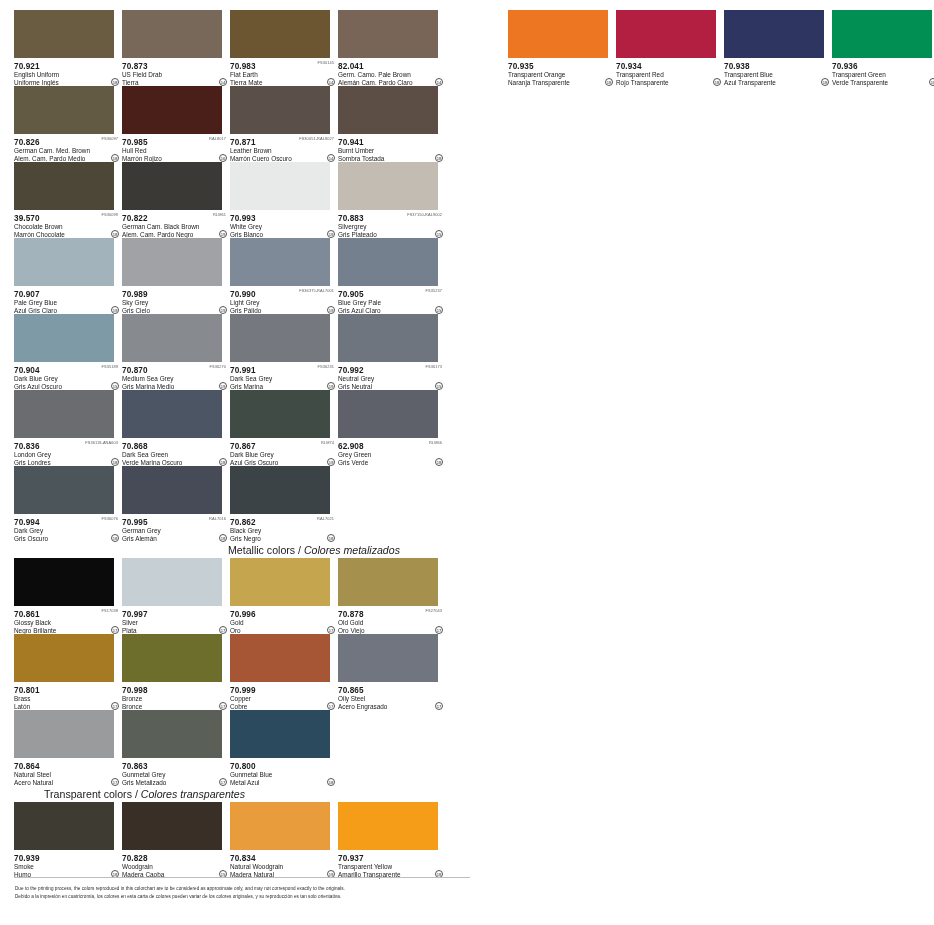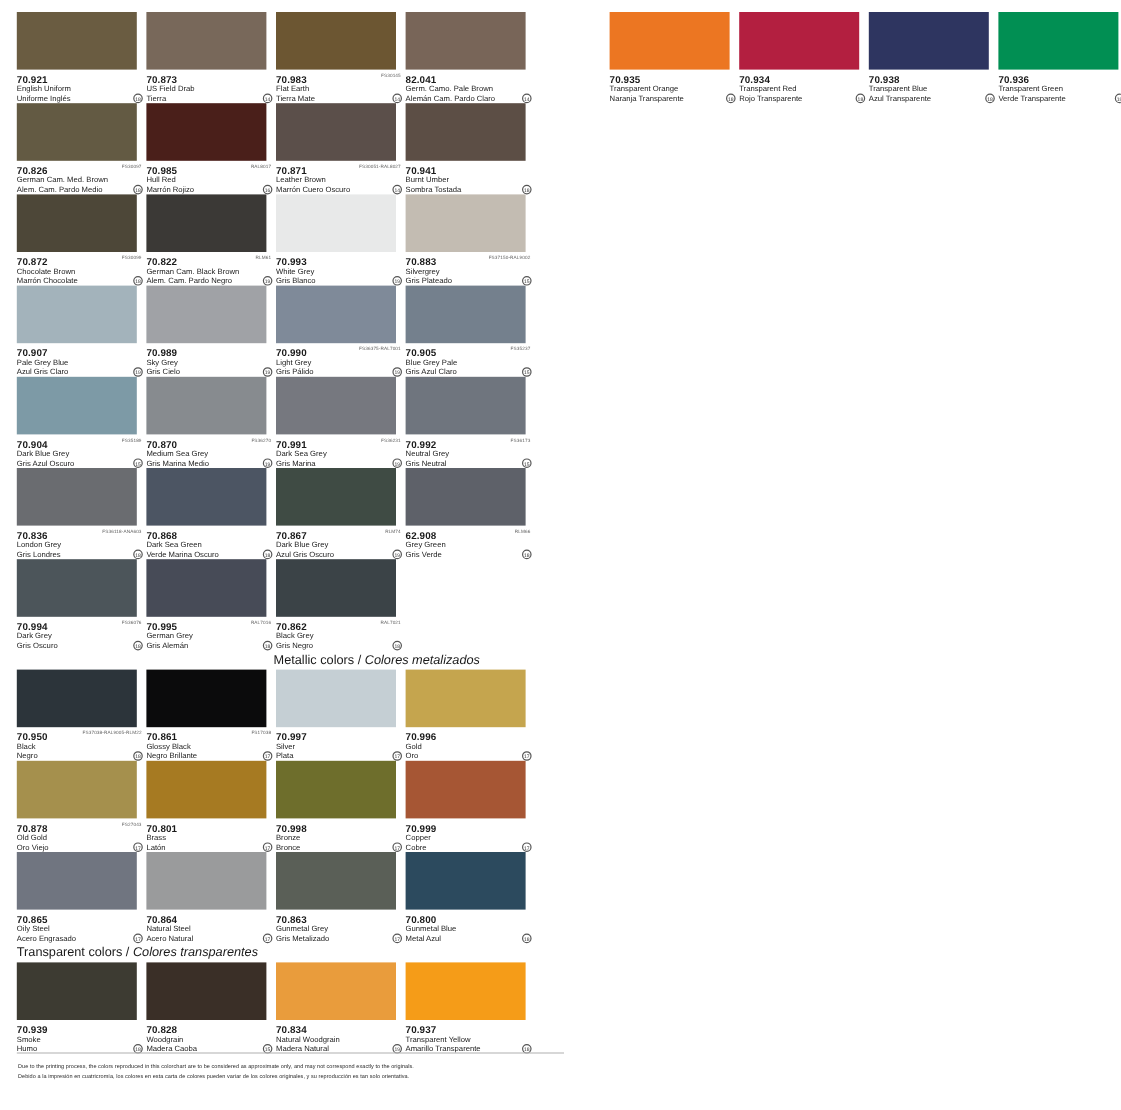--- a/index.html
+++ b/index.html
@@ -116,21 +116,21 @@
   }
   .section-spacer { width: 214px; flex: none; }
   .section-head {
     font-size: 10.6px;
     line-height: 13px;
     white-space: nowrap;
     padding-bottom: 1px;
   }
   .section-head .b { font-weight: normal; }
   .section-head .i { font-style: italic; }
-  .section-head.left-aligned { padding-left: 0px; }
+  .section-head.left-aligned { padding-left: 0px; margin-left: 30px; }
 
   
   .rule {
     position: absolute;
     left: 14px;
     top: 877px;
     width: 456px;
     height: 1px;
     background: #bdbdbd;
   }
@@ -226,21 +226,21 @@
           <div class="info">
             <div class="code">70.941</div>
             <div class="name-en">Burnt Umber</div>
             <div class="name-es">Sombra Tostada</div>
             <div class="badge">18</div>
           </div>
         </div>
         <div class="cell">
           <div class="swatch" style="background: rgb(77, 71, 56);"></div>
           <div class="info">
-            <div class="code">70.872</div>
+            <div class="code">39.570</div>
             <div class="ref">FS30099</div>
             <div class="name-en">Chocolate Brown</div>
             <div class="name-es">Marrón Chocolate</div>
             <div class="badge">18</div>
           </div>
         </div>
         <div class="cell">
           <div class="swatch" style="background: rgb(59, 57, 54);"></div>
           <div class="info">
             <div class="code">70.822</div>
@@ -420,30 +420,20 @@
 
     <div class="section-row">
       <div class="section-spacer"></div>
       <div class="section-head">
         <span class="b">Metallic colors</span><span> / </span><span class="i">Colores metalizados</span>
       </div>
     </div>
 
     <div class="grid" id="grid-metallic">
         <div class="cell">
-          <div class="swatch" style="background: rgb(44, 52, 58);"></div>
-          <div class="info">
-            <div class="code">70.950</div>
-            <div class="ref">FS37038-RAL9005-RLM22</div>
-            <div class="name-en">Black</div>
-            <div class="name-es">Negro</div>
-            <div class="badge">18</div>
-          </div>
-        </div>
-        <div class="cell">
           <div class="swatch" style="background: rgb(11, 11, 12);"></div>
           <div class="info">
             <div class="code">70.861</div>
             <div class="ref">FS17038</div>
             <div class="name-en">Glossy Black</div>
             <div class="name-es">Negro Brillante</div>
             <div class="badge">17</div>
           </div>
         </div>
         <div class="cell">

